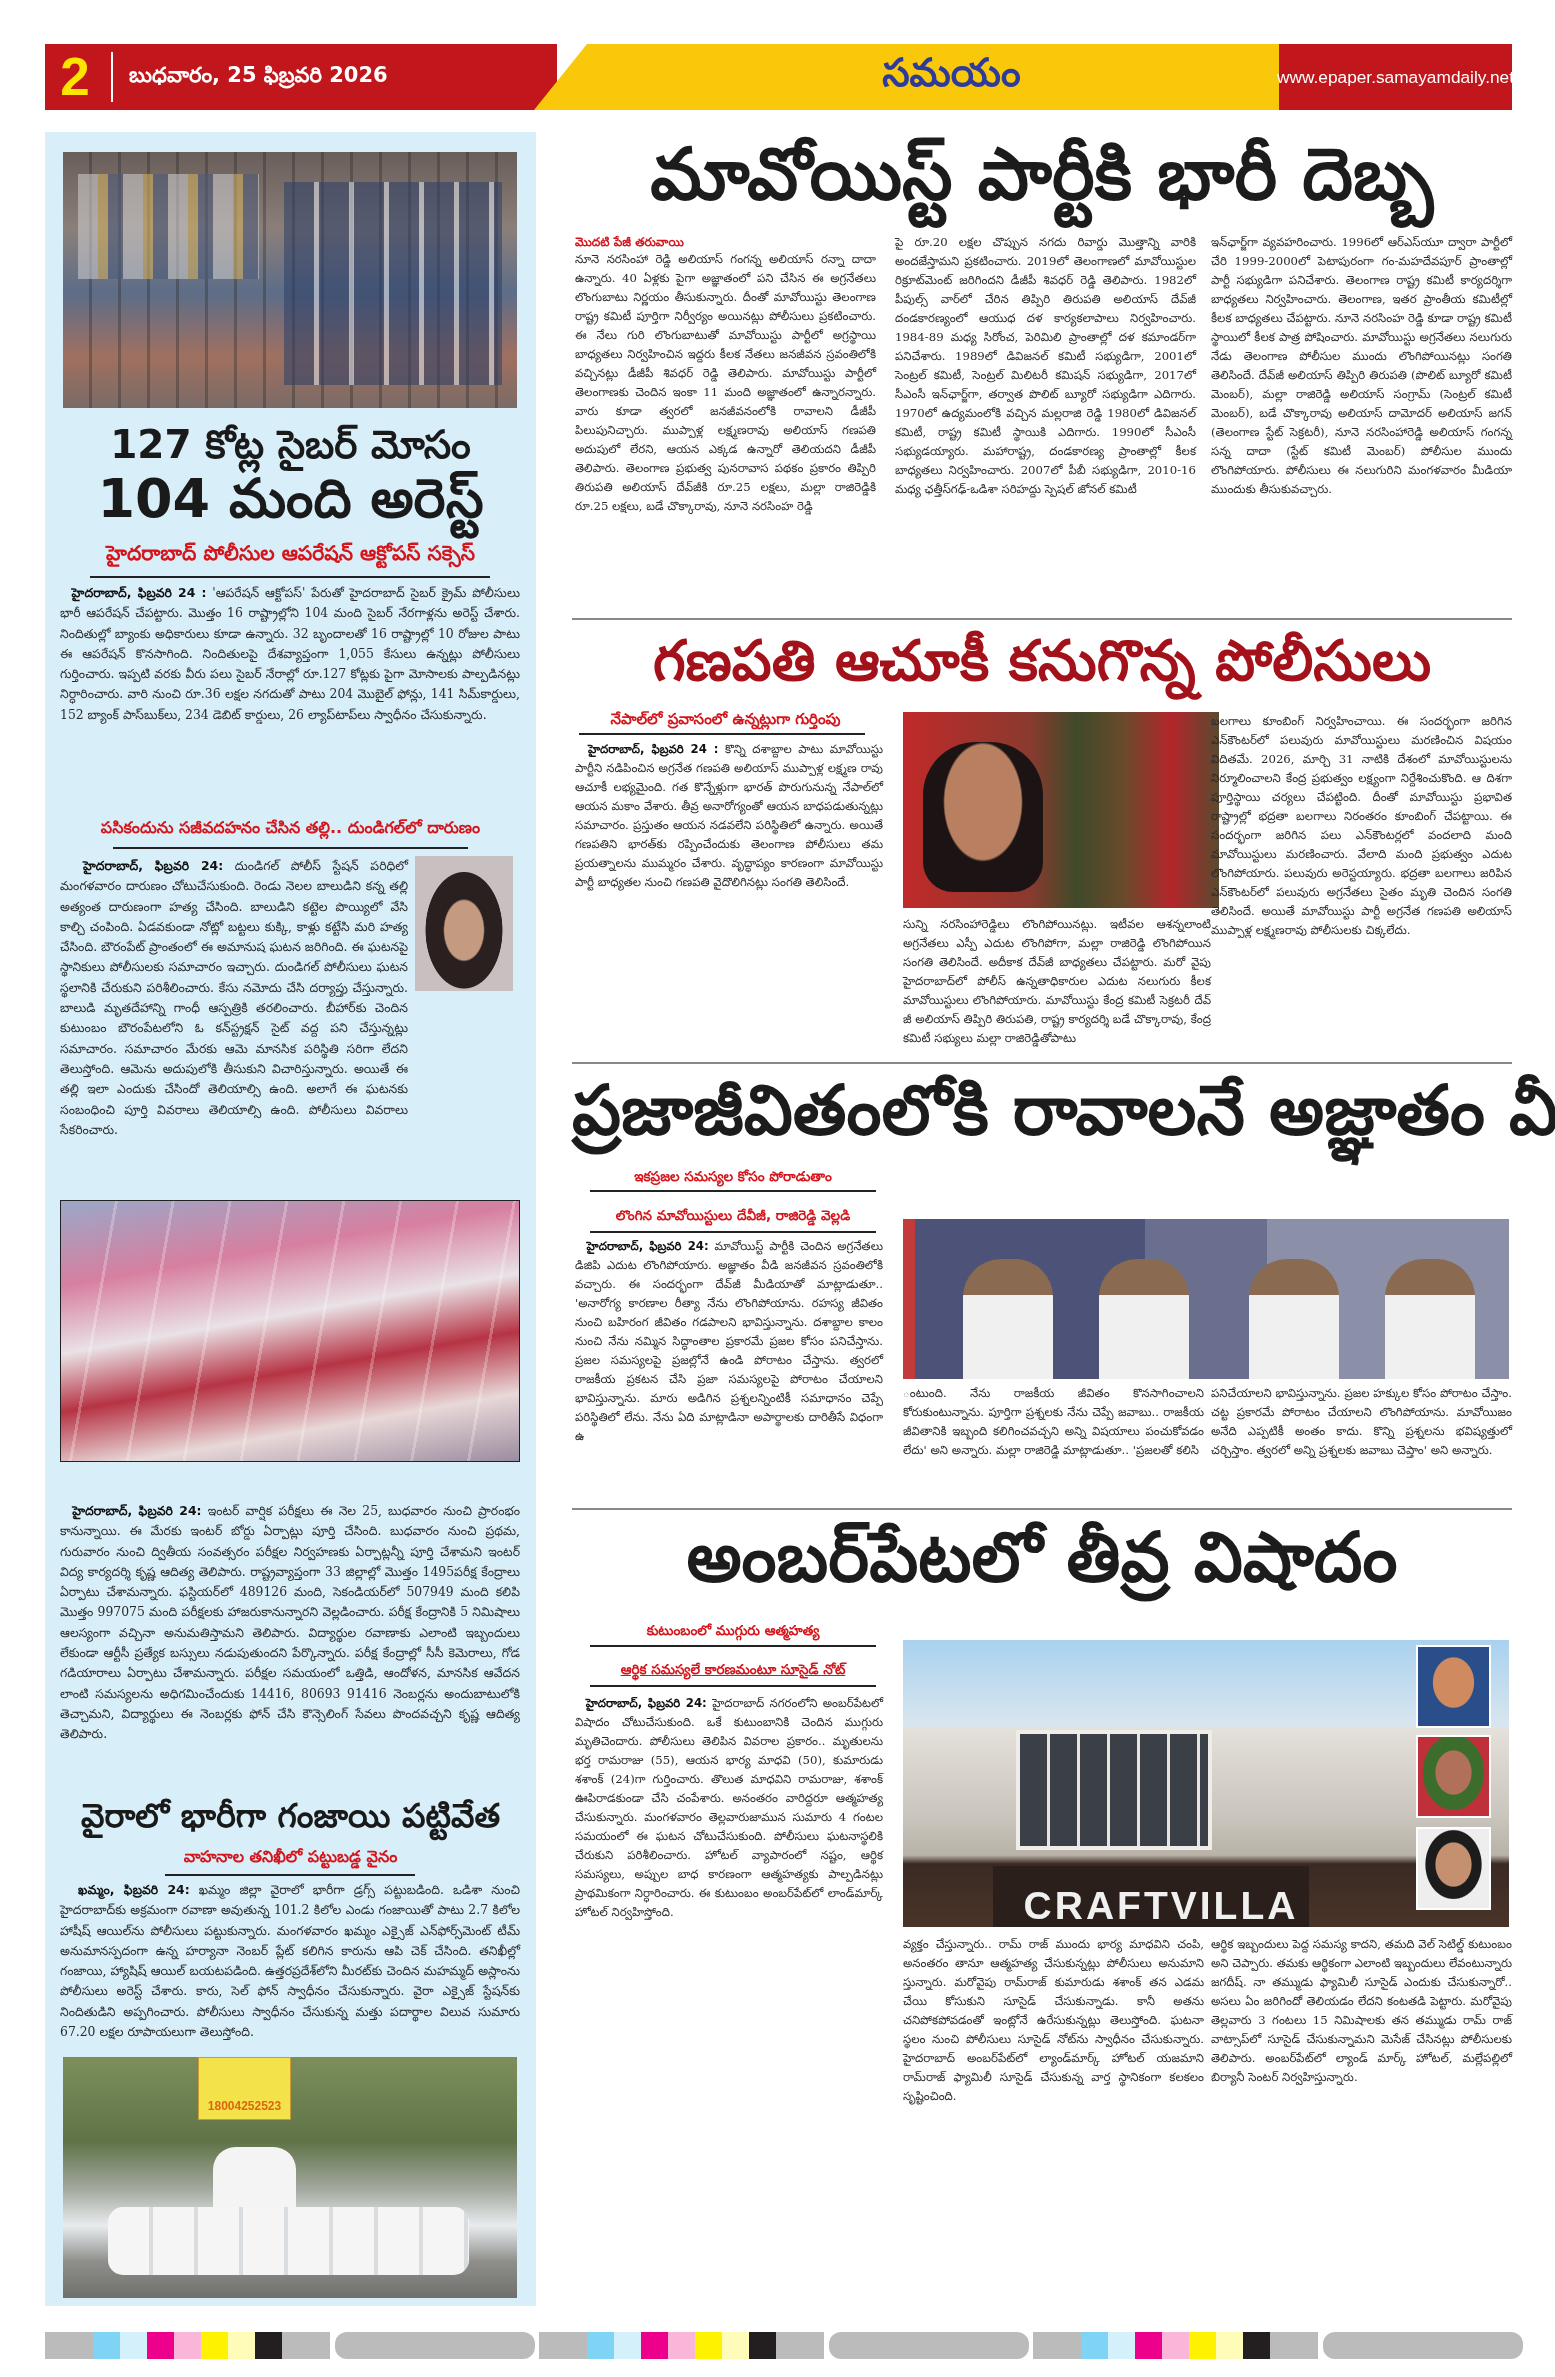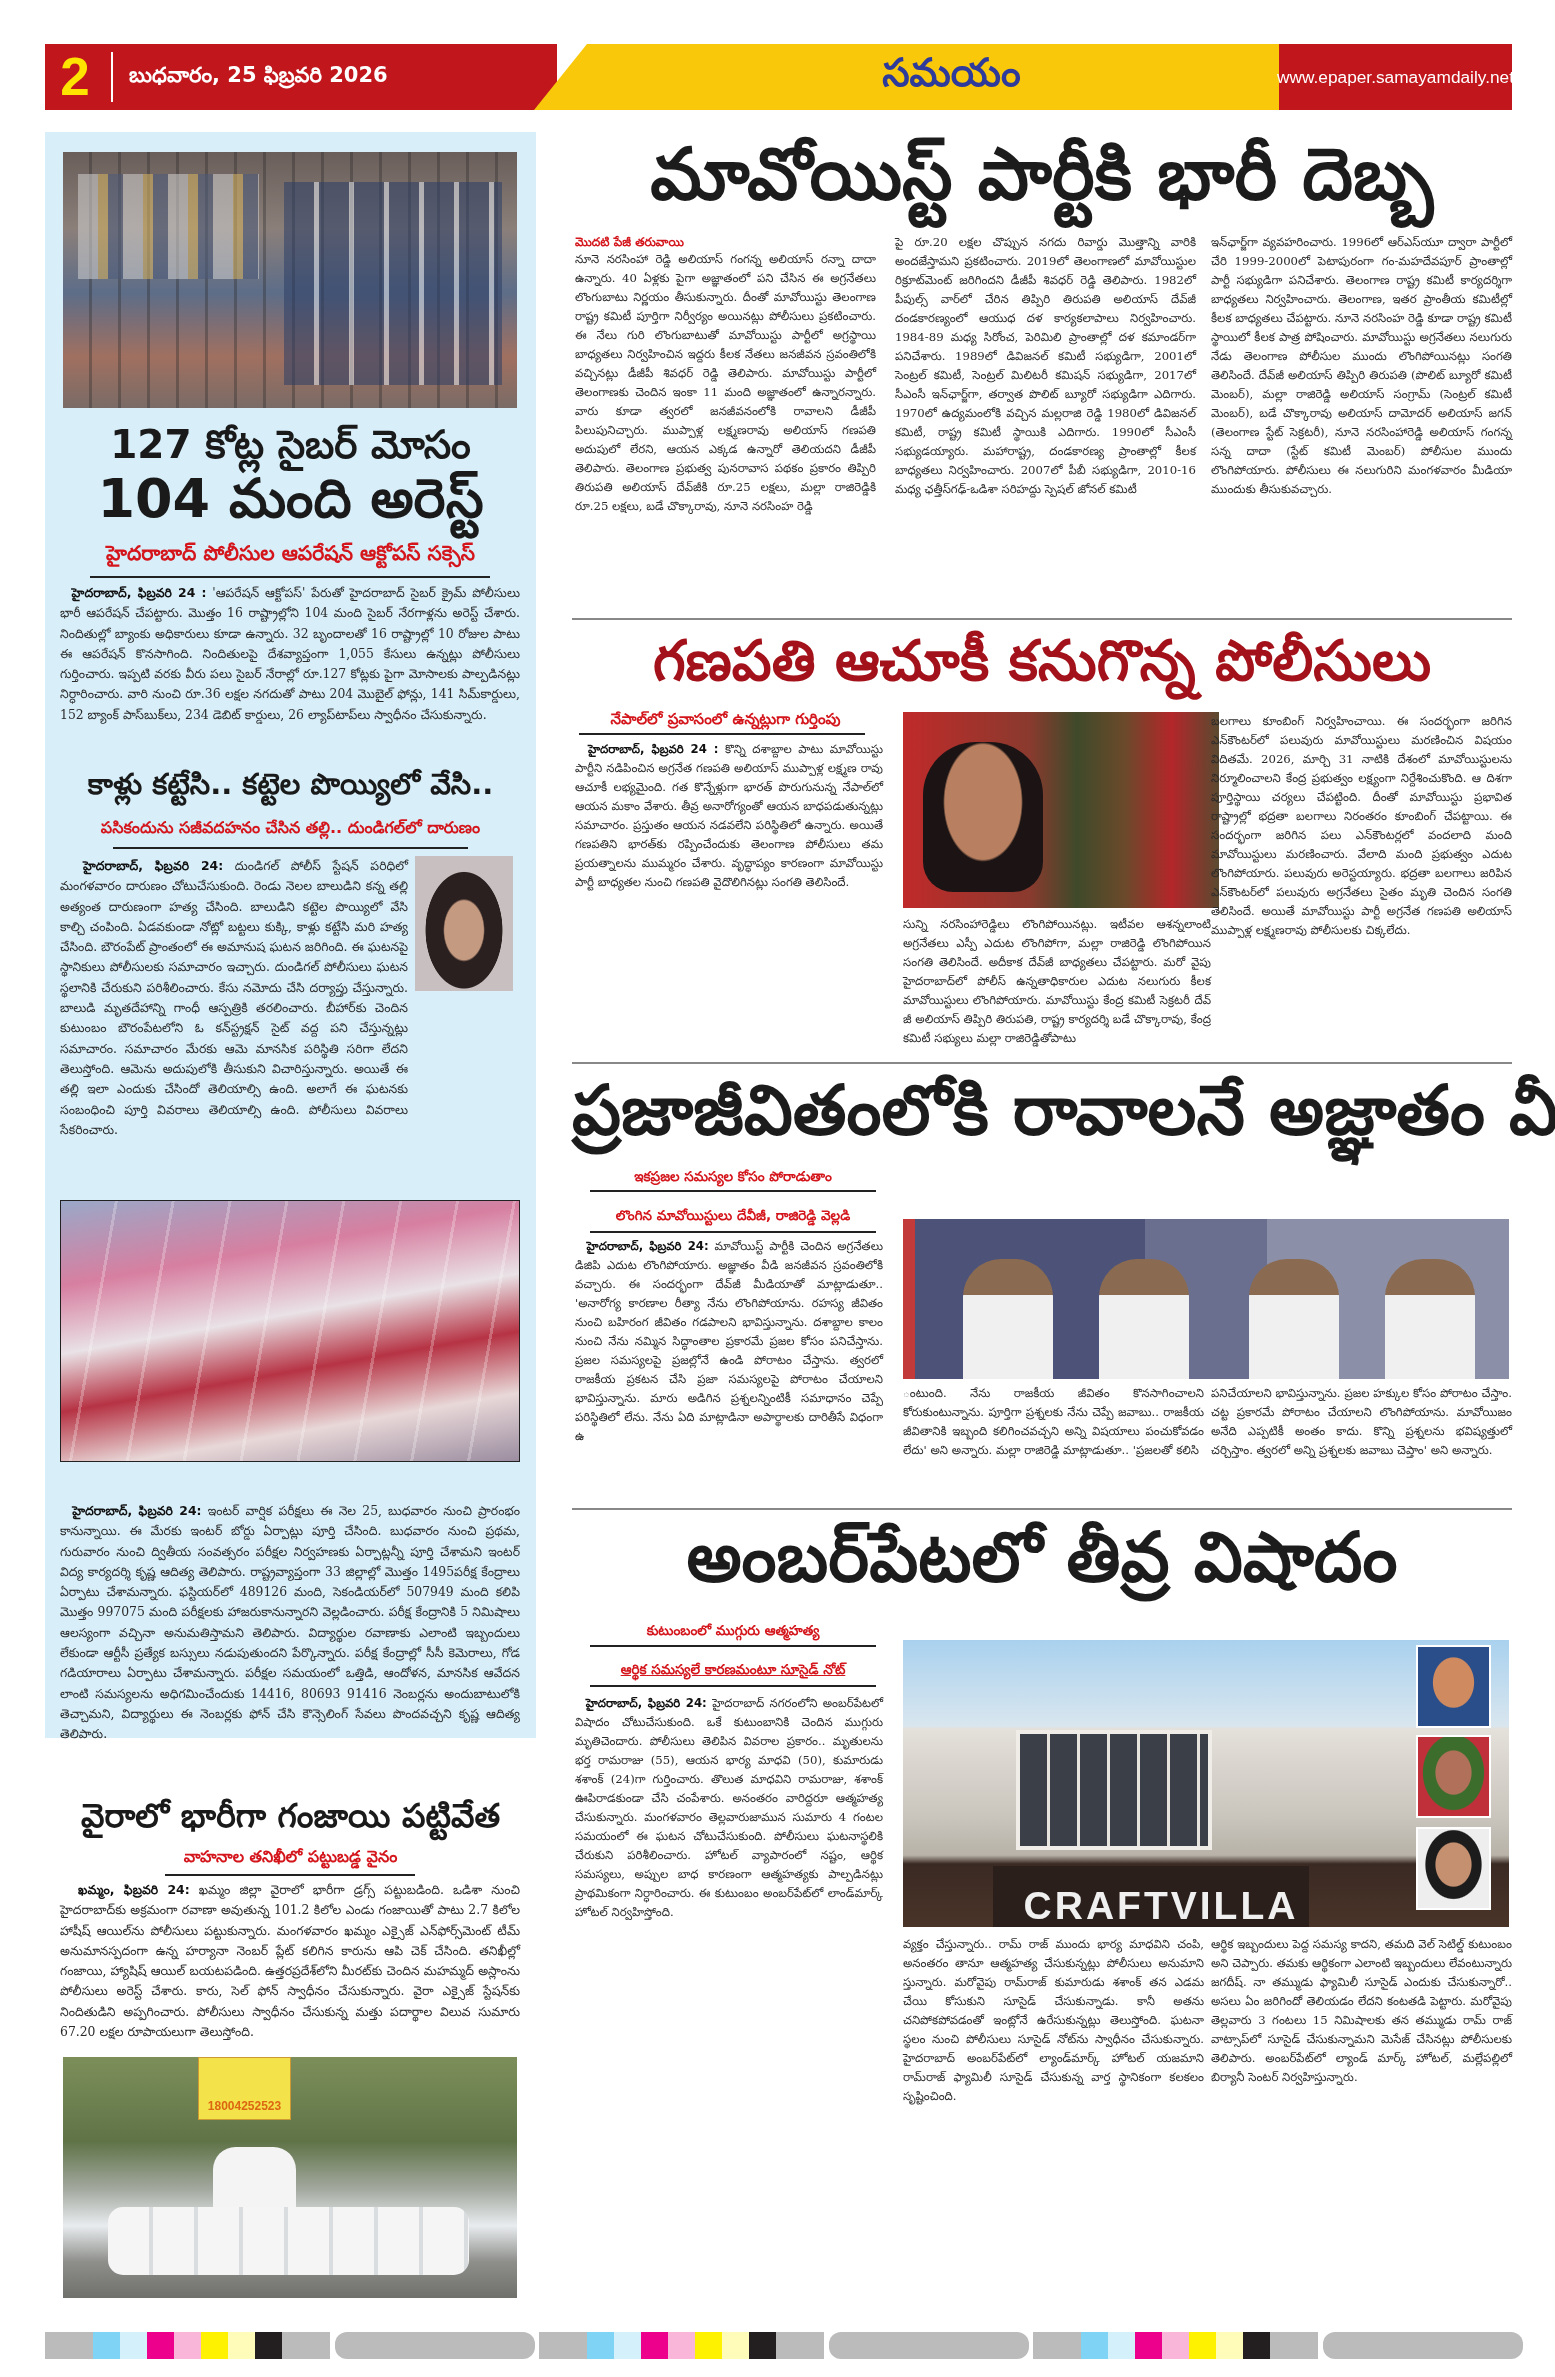--- a/index.html
+++ b/index.html
@@ -11,21 +11,21 @@
   .mh-left { position: relative; width: 512px; height: 66px; background: #c0161c; display: flex; align-items: center; }
   .mh-pageno { width: 60px; text-align: center; color: #ffe400; font-family: "Liberation Sans", sans-serif; font-weight: 700; font-size: 53px; line-height: 66px; }
   .mh-sep { width: 1.5px; height: 50px; background: #fff; margin: 0 16.6px 0 6px; }
   .mh-date { color: #fff; font-family: "DejaVu Sans", sans-serif; font-weight: 700; font-size: 21px; white-space: nowrap; }
   .mh-mid { position: absolute; left: 489px; top: 0; width: 745px; height: 66px; background: #f9c80b; clip-path: polygon(53px 0, 100% 0, 100% 100%, 0 100%); display: flex; align-items: center; justify-content: center; }
   .mh-logo { color: #2f3b9a; font-family: "DejaVu Sans", sans-serif; font-weight: 700; font-size: 39px; padding-left: 90px; }
   .mh-right { position: absolute; left: 1234px; top: 0; width: 233px; height: 66px; background: #c0161c; display: flex; align-items: center; justify-content: center; }
   .mh-url { color: #fff; font-family: "Liberation Sans", sans-serif; font-size: 17.3px; }
 
   
-  .leftcol { position: absolute; left: 45px; top: 132px; width: 491px; height: 1606px; background: #d8effa; }
+  .leftcol { position: absolute; left: 45px; top: 132px; width: 491px; height: 2174px; background: #d8effa; }
   .photo { position: absolute; overflow: hidden; }
   .ph-phones { left: 18px; top: 19.6px; width: 454px; height: 256px;
     background:
       repeating-linear-gradient(90deg, rgba(0,0,0,.0) 0 25.6px, rgba(40,40,40,.35) 25.6px 29px),
       linear-gradient(180deg, #6a5e5a 0%, #8b7f7a 30%, #5d6d88 55%, #a07060 80%, #7a6b66 100%); }
   .ph-phones::before { content: ""; position: absolute; left: 15px; top: 22.6px; width: 181px; height: 105px; background: repeating-linear-gradient(90deg, #cfcfcf 0 19.6px, #d6b35f 19.6px 30px, #4b5a7a 30px 45px); opacity: .55; }
   .ph-phones::after { content: ""; position: absolute; right: 15px; top: 30px; width: 218px; height: 203px; background: repeating-linear-gradient(90deg, #2c3e66 0 30px, #e0e6ee 30px 35px), repeating-linear-gradient(0deg, transparent 0 45px, #ddd 45px 48px); opacity: .55; }
 
   .h-big { position: absolute; left: 0; width: 491px; text-align: center; font-family: "DejaVu Sans", sans-serif; font-weight: 700; color: #1a1a1a; line-height: 1.05; }
   .h-red { position: absolute; left: 0; width: 491px; text-align: center; font-family: "DejaVu Sans", sans-serif; font-weight: 700; color: #d4161c; }
@@ -87,21 +87,20 @@
 
 <div class="leftcol">
 
   <div class="photo ph-phones"></div>
   <div class="h-big" style="top:293px;font-size:39px;">127 కోట్ల సైబర్ మోసం</div>
   <div class="h-big" style="top:339px;font-size:54px;">104 మంది అరెస్ట్</div>
   <div class="h-red" style="top:409px;font-size:20.3px;">హైదరాబాద్ పోలీసుల ఆపరేషన్ ఆక్టోపస్ సక్సెస్</div>
   <div class="rule" style="left:45px;top:444px;width:400px;"></div>
   <div class="body-text" style="left:15px;top:451px;width:460px;">&nbsp;&nbsp;<b>హైదరాబాద్, ఫిబ్రవరి 24 :</b> <span>'ఆపరేషన్ ఆక్టోపస్' పేరుతో హైదరాబాద్ సైబర్ క్రైమ్ పోలీసులు భారీ ఆపరేషన్ చేపట్టారు. మొత్తం 16 రాష్ట్రాల్లోని 104 మంది సైబర్ నేరగాళ్లను అరెస్ట్ చేశారు. నిందితుల్లో బ్యాంకు అధికారులు కూడా ఉన్నారు. 32 బృందాలతో 16 రాష్ట్రాల్లో 10 రోజుల పాటు ఈ ఆపరేషన్ కొనసాగింది. నిందితులపై దేశవ్యాప్తంగా 1,055 కేసులు ఉన్నట్లు పోలీసులు గుర్తించారు. ఇప్పటి వరకు వీరు పలు సైబర్ నేరాల్లో రూ.127 కోట్లకు పైగా మోసాలకు పాల్పడినట్లు నిర్ధారించారు. వారి నుంచి రూ.36 లక్షల నగదుతో పాటు 204 మొబైల్ ఫోన్లు, 141 సిమ్‌కార్డులు, 152 బ్యాంక్ పాస్‌బుక్‌లు, 234 డెబిట్ కార్డులు, 26 ల్యాప్‌టాప్‌లు స్వాధీనం చేసుకున్నారు.</span></div>
 
-  <div class="h-big" style="top:637px;font-size:29px;">కాళ్లు కట్టేసి.. కట్టెల పొయ్యిలో వేసి..</div>
   <div class="h-red" style="top:686px;font-size:16px;">పసికందును సజీవదహనం చేసిన తల్లి.. దుండిగల్‌లో దారుణం</div>
   <div class="rule" style="left:68px;top:715px;width:355px;"></div>
   <div class="body-text" style="left:15px;top:724px;width:348px;">&nbsp;&nbsp;<b>హైదరాబాద్, ఫిబ్రవరి 24:</b> <span>దుండిగల్ పోలీస్ స్టేషన్ పరిధిలో మంగళవారం దారుణం చోటుచేసుకుంది. రెండు నెలల బాలుడిని కన్న తల్లి అత్యంత దారుణంగా హత్య చేసింది. బాలుడిని కట్టెల పొయ్యిలో వేసి కాల్చి చంపింది. ఏడవకుండా నోట్లో బట్టలు కుక్కి, కాళ్లు కట్టేసి మరి హత్య చేసింది. బౌరంపేట్ ప్రాంతంలో ఈ అమానుష ఘటన జరిగింది. ఈ ఘటనపై స్థానికులు పోలీసులకు సమాచారం ఇచ్చారు. దుండిగల్ పోలీసులు ఘటన స్థలానికి చేరుకుని పరిశీలించారు. కేసు నమోదు చేసి దర్యాప్తు చేస్తున్నారు. బాలుడి మృతదేహాన్ని గాంధీ ఆస్పత్రికి తరలించారు. బీహార్‌కు చెందిన కుటుంబం బౌరంపేటలోని ఓ కన్‌స్ట్రక్షన్ సైట్ వద్ద పని చేస్తున్నట్లు సమాచారం. సమాచారం మేరకు ఆమె మానసిక పరిస్థితి సరిగా లేదని తెలుస్తోంది. ఆమెను అదుపులోకి తీసుకుని విచారిస్తున్నారు. అయితే ఈ తల్లి ఇలా ఎందుకు చేసిందో తెలియాల్సి ఉంది. అలాగే ఈ ఘటనకు సంబంధించి పూర్తి వివరాలు తెలియాల్సి ఉంది. పోలీసులు వివరాలు సేకరించారు.</span></div>
   <div class="photo ph-girl" style="top:724px;"></div>
 
   <div class="photo ph-exam" style="top:1068px;"></div>
   <div class="body-text" style="left:15px;top:1369px;width:460px;">&nbsp;&nbsp;<b>హైదరాబాద్, ఫిబ్రవరి 24:</b> <span>ఇంటర్ వార్షిక పరీక్షలు ఈ నెల 25, బుధవారం నుంచి ప్రారంభం కానున్నాయి. ఈ మేరకు ఇంటర్ బోర్డు ఏర్పాట్లు పూర్తి చేసింది. బుధవారం నుంచి ప్రథమ, గురువారం నుంచి ద్వితీయ సంవత్సరం పరీక్షల నిర్వహణకు ఏర్పాట్లన్నీ పూర్తి చేశామని ఇంటర్ విద్య కార్యదర్శి కృష్ణ ఆదిత్య తెలిపారు. రాష్ట్రవ్యాప్తంగా 33 జిల్లాల్లో మొత్తం 1495పరీక్ష కేంద్రాలు ఏర్పాటు చేశామన్నారు. ఫస్టియర్‌లో 489126 మంది, సెకండియర్‌లో 507949 మంది కలిపి మొత్తం 997075 మంది పరీక్షలకు హాజరుకానున్నారని వెల్లడించారు. పరీక్ష కేంద్రానికి 5 నిమిషాలు ఆలస్యంగా వచ్చినా అనుమతిస్తామని తెలిపారు. విద్యార్థుల రవాణాకు ఎలాంటి ఇబ్బందులు లేకుండా ఆర్టీసీ ప్రత్యేక బస్సులు నడుపుతుందని పేర్కొన్నారు. పరీక్ష కేంద్రాల్లో సీసీ కెమెరాలు, గోడ గడియారాలు ఏర్పాటు చేశామన్నారు. పరీక్షల సమయంలో ఒత్తిడి, ఆందోళన, మానసిక ఆవేదన లాంటి సమస్యలను అధిగమించేందుకు 14416, 80693 91416 నెంబర్లను అందుబాటులోకి తెచ్చామని, విద్యార్థులు ఈ నెంబర్లకు ఫోన్ చేసి కౌన్సెలింగ్ సేవలు పొందవచ్చని కృష్ణ ఆదిత్య తెలిపారు.</span></div>
 
   <div class="h-big" style="top:1667px;font-size:33px;">వైరాలో భారీగా గంజాయి పట్టివేత</div>
   <div class="h-red" style="top:1715px;font-size:16px;">వాహనాల తనిఖీలో పట్టుబడ్డ వైనం</div>

